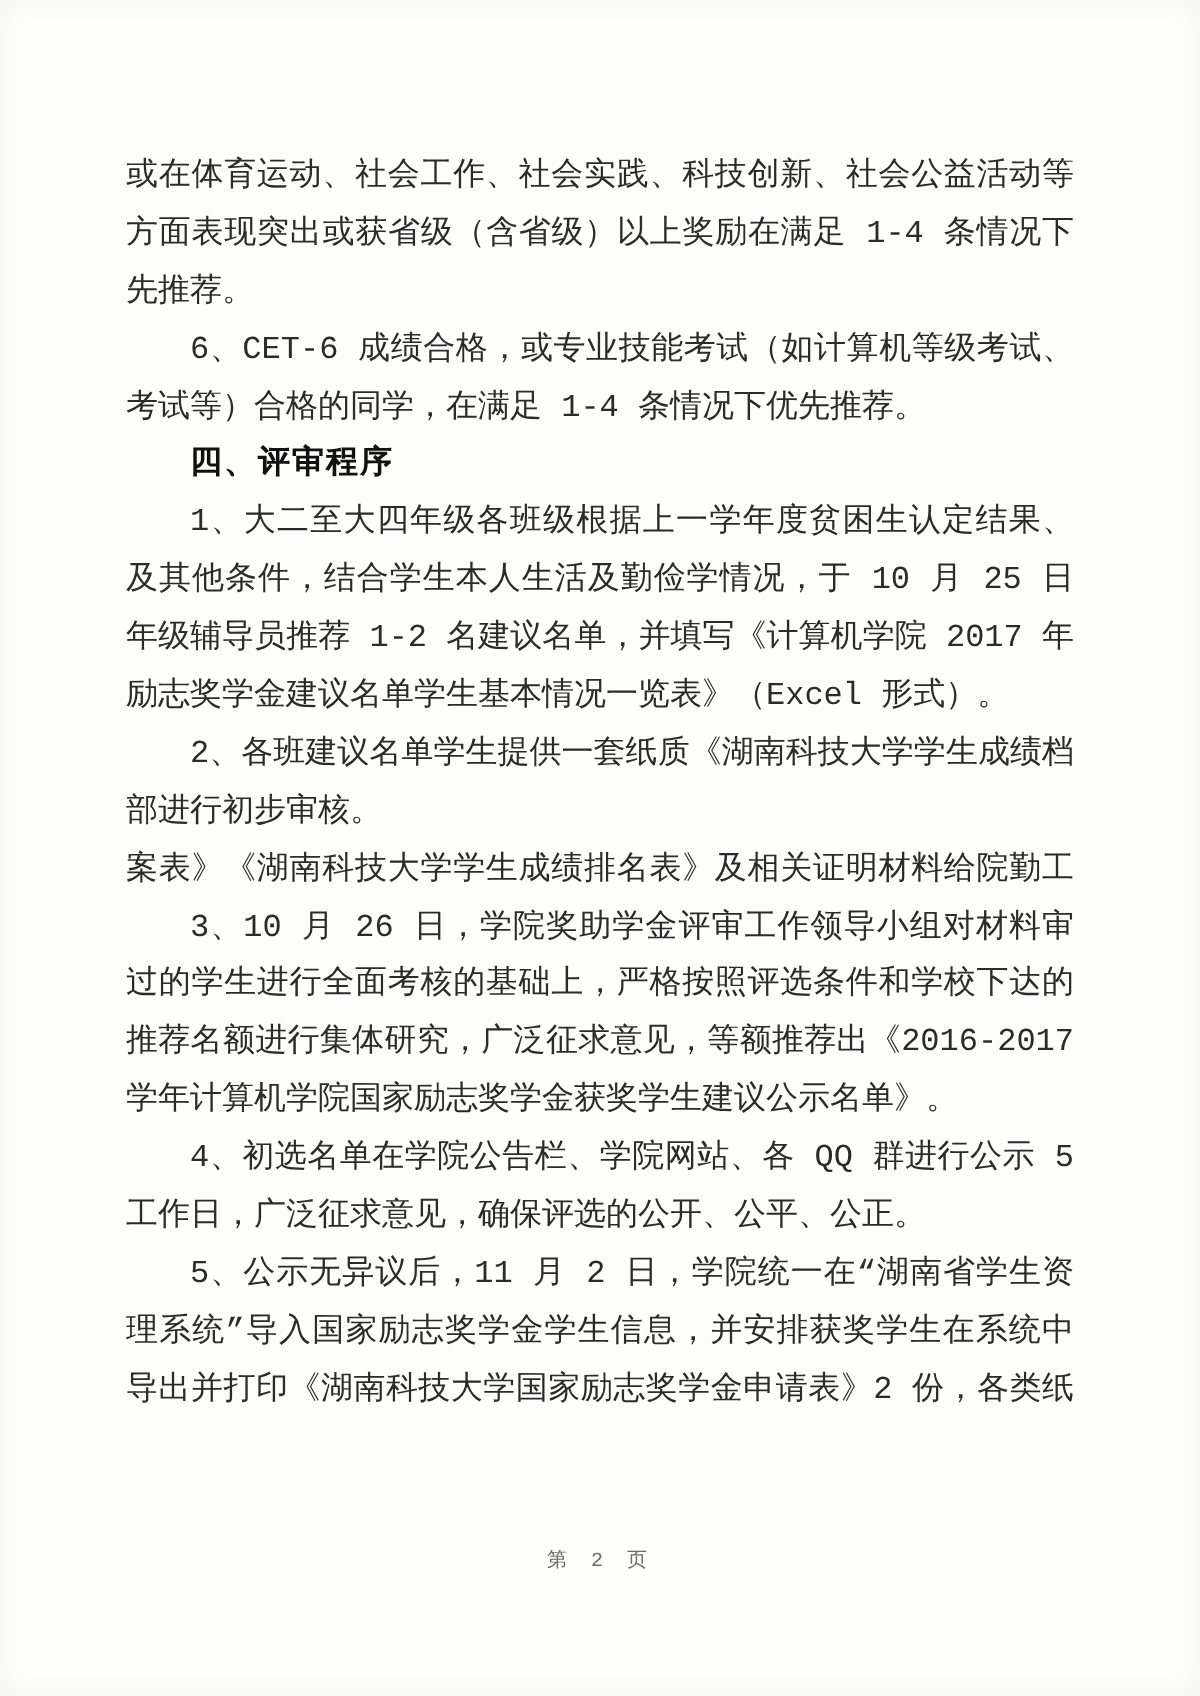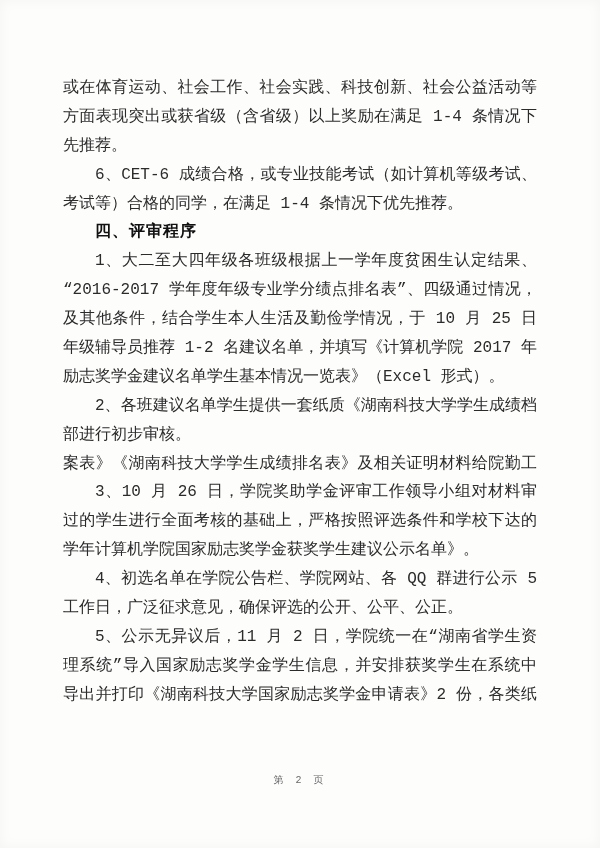--- a/index.html
+++ b/index.html
@@ -63,29 +63,29 @@
 
 <div class="page">
   <div class="content">
     <div class="line j">或在体育运动、社会工作、社会实践、科技创新、社会公益活动等</div>
     <div class="line j">方面表现突出或获省级（含省级）以上奖励在满足 1-4 条情况下优</div>
     <div class="line left">先推荐。</div>
     <div class="line j indent">6、CET-6 成绩合格，或专业技能考试（如计算机等级考试、计</div>
     <div class="line left">考试等）合格的同学，在满足 1-4 条情况下优先推荐。</div>
     <div class="line left indent heading">四、评审程序</div>
     <div class="line j indent">1、大二至大四年级各班级根据上一学年度贫困生认定结果、</div>
-    <div class="line j">“2016-2017 学年度年级专业学分绩点排名表”、四级通过情况，</div>
     <div class="line j">及其他条件，结合学生本人生活及勤俭学情况，于 10 月 25 日前向</div>
     <div class="line j">年级辅导员推荐 1-2 名建议名单，并填写《计算机学院 2017 年国家</div>
     <div class="line left">励志奖学金建议名单学生基本情况一览表》（Excel 形式）。</div>
     <div class="line j indent">2、各班建议名单学生提供一套纸质《湖南科技大学学生成绩档</div>
     <div class="line left">部进行初步审核。</div>
     <div class="line j">案表》《湖南科技大学学生成绩排名表》及相关证明材料给院勤工</div>
     <div class="line j indent">3、10 月 26 日，学院奖助学金评审工作领导小组对材料审核通</div>
     <div class="line j">过的学生进行全面考核的基础上，严格按照评选条件和学校下达的</div>
+    <div class="line j">推荐名额进行集体研究，广泛征求意见，等额推荐出《2016-2017</div>
     <div class="line left">学年计算机学院国家励志奖学金获奖学生建议公示名单》。</div>
     <div class="line j indent">4、初选名单在学院公告栏、学院网站、各 QQ 群进行公示 5 个</div>
     <div class="line left">工作日，广泛征求意见，确保评选的公开、公平、公正。</div>
     <div class="line j indent">5、公示无异议后，11 月 2 日，学院统一在“湖南省学生资助管</div>
     <div class="line j">理系统”导入国家励志奖学金学生信息，并安排获奖学生在系统中</div>
     <div class="line j">导出并打印《湖南科技大学国家励志奖学金申请表》2 份，各类纸</div>
   </div>
 
   <div class="footer">第 2 页</div>
 </div>

